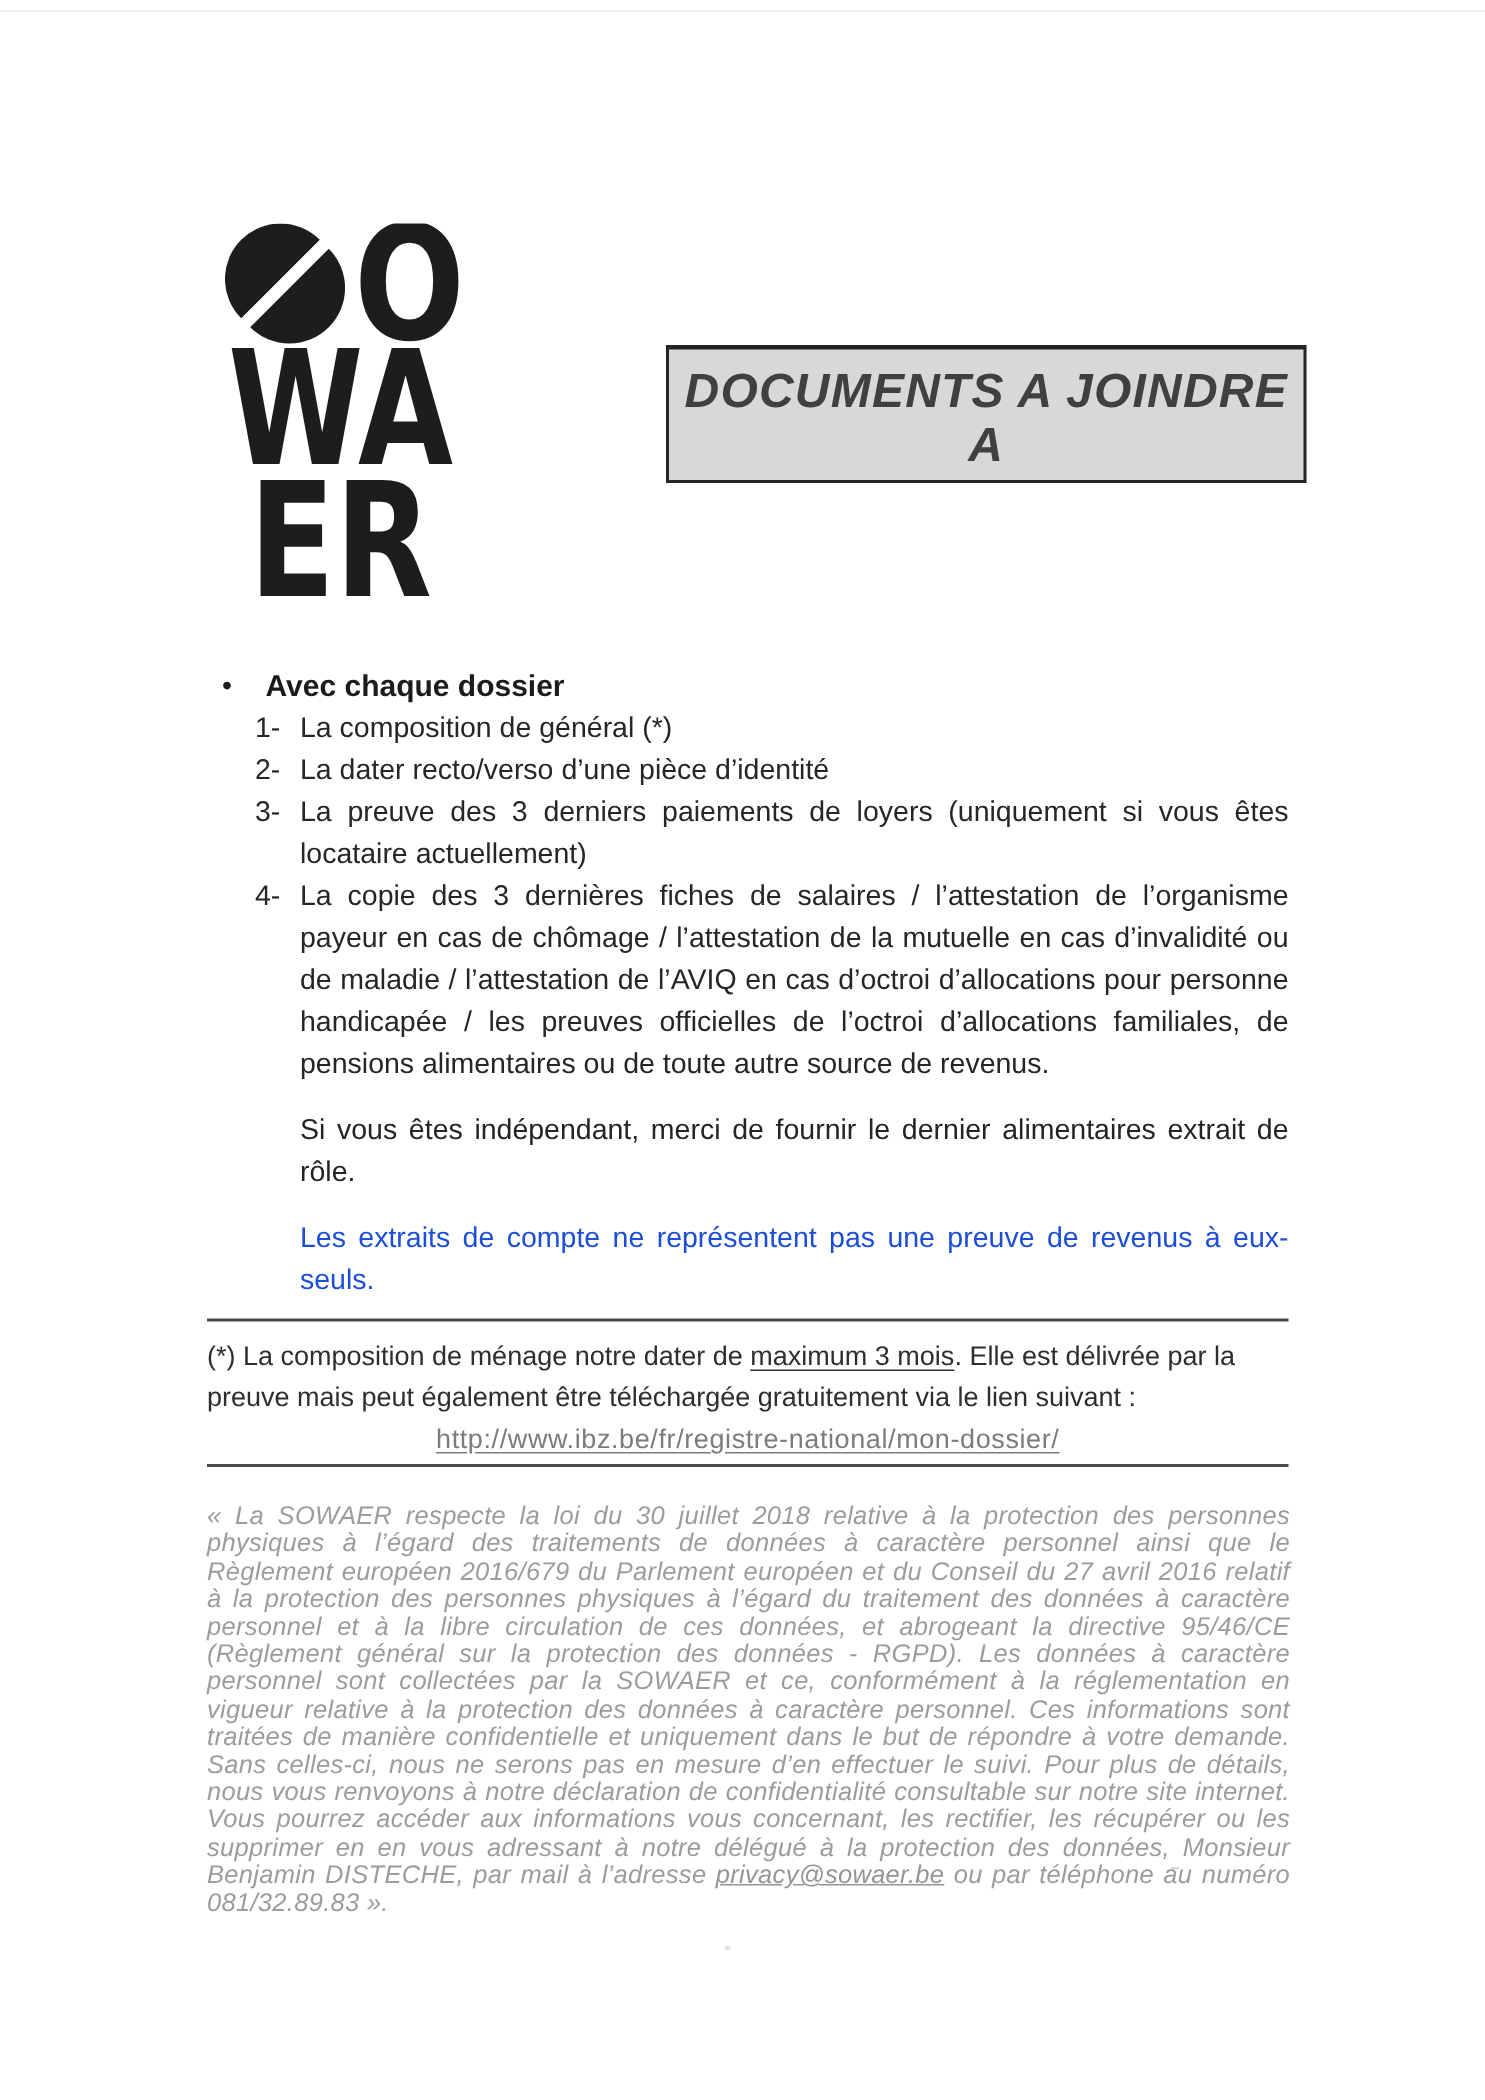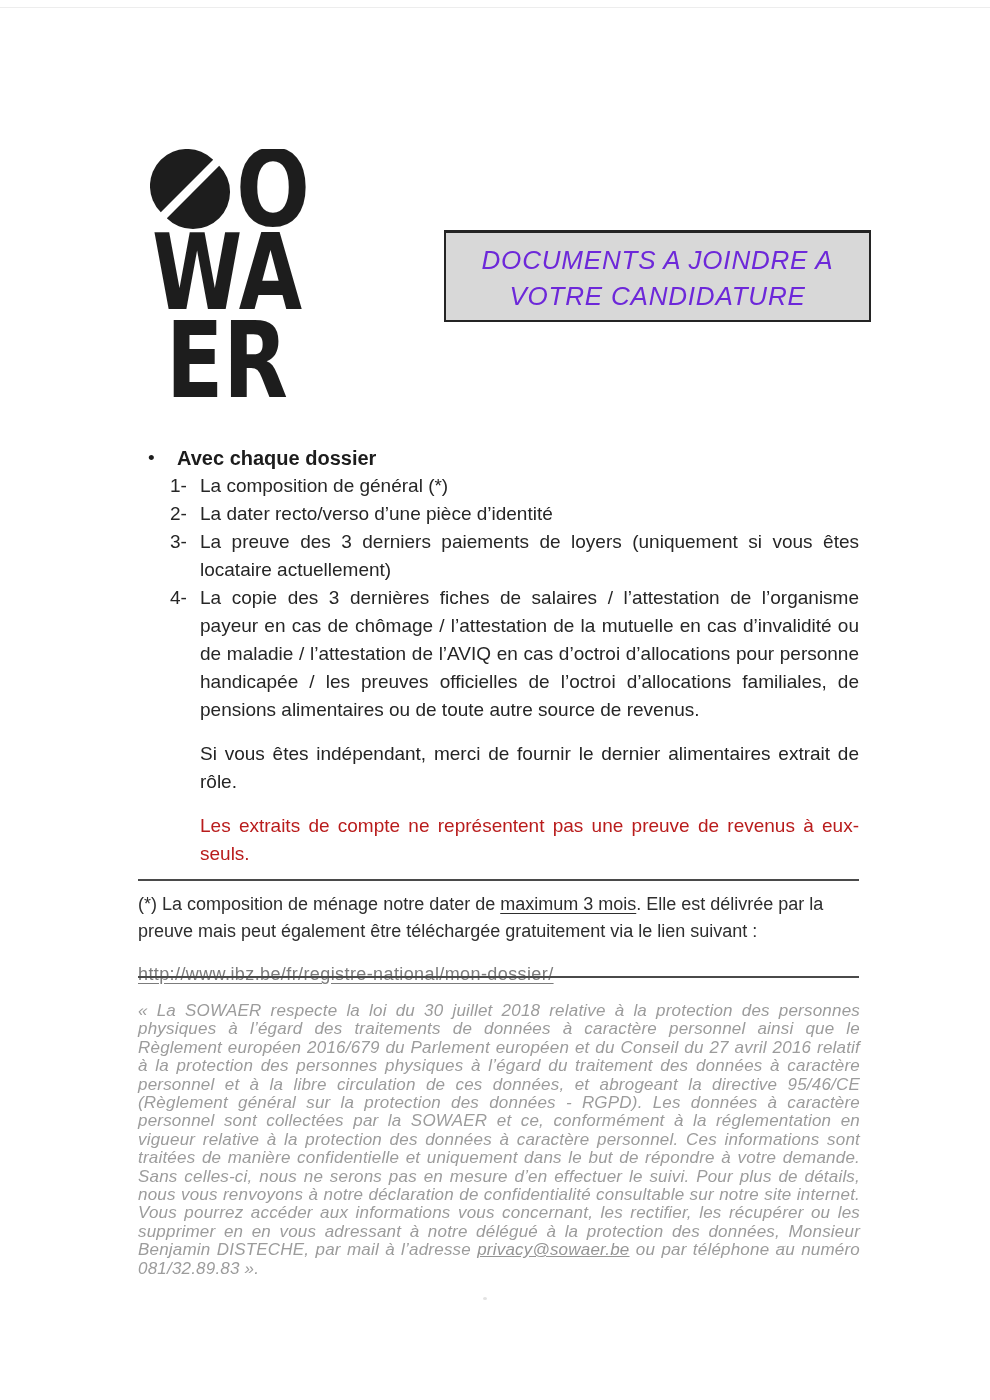--- a/index.html
+++ b/index.html
@@ -20,51 +20,51 @@
   
   .title-box {
     position: absolute; left: 444px; top: 230px; width: 427px; height: 92px;
     background: #d8d8d8;
     border: 2px solid #242424;
     border-top-width: 3px;
     text-align: center;
     padding-top: 9px;
   }
   .title-box .title-line {
-    font-weight: normal; font-style: italic;
-    font-size: 26px; line-height: 36px;
+    font-weight: bold; font-style: italic;
+    font-size: 32px; line-height: 36px;
     letter-spacing: 0.8px;
-    color: #6d28d9;
+    color: #404040;
   }
   
   .checklist { position: absolute; left: 140px; top: 444px; width: 719px; font-size: 19px; }
   .heading-row { position: relative; height: 28px; line-height: 28px; }
   .heading-row .bullet { position: absolute; left: 8px; top: 0; font-size: 19px; color: #1c1c1c; }
   .heading-row .heading {
     margin-left: 37px; font-weight: bold; font-size: 20px; color: #1c1c1c;
     text-decoration-thickness: 2px; text-underline-offset: 3px;
   }
   .doc-item {
     position: relative; padding-left: 60px;
     line-height: 28px; text-align: justify; color: #262626;
   }
   .doc-item .num { position: absolute; left: 30px; top: 0; }
   .para { margin-top: 16px; margin-left: 60px; line-height: 28px; text-align: justify; }
   .para.dark { color: #242424; }
-  .para.light { color: #b91c1c; }
+  .para.light { color: #1d4ed8; }
   
   .rule { position: absolute; left: 138px; width: 721px; height: 2px; background: #4a4a4a; }
   .rule-1 { top: 879px; }
   .rule-2 { top: 976px; }
   .footnote {
     position: absolute; left: 138px; top: 891px; width: 721px;
     font-size: 18px; line-height: 27px; color: #2e2e2e;
   }
   .footnote .uline { text-decoration: underline; text-underline-offset: 3px; }
-  .footnote .link-line { text-align: left; margin-top: 16px; }
+  .footnote .link-line { text-align: center; margin-top: 1px; }
   .footnote a.doc-link {
     color: #7c7c7c; text-decoration: underline; text-underline-offset: 3px;
     letter-spacing: 0.4px; cursor: pointer;
   }
   
   .legal {
     position: absolute; left: 138px; top: 1002px; width: 722px;
     font-size: 17px; line-height: 18.4px;
     font-style: italic; text-align: justify;
     color: #9c9c9c; letter-spacing: 0.2px;
@@ -89,21 +89,20 @@
       </g>
       <text x="86" y="77" font-family="DejaVu Sans, sans-serif" font-weight="bold" font-size="106" textLength="74" lengthAdjust="spacingAndGlyphs">O</text>
       <text x="2" y="160" font-family="DejaVu Sans, sans-serif" font-weight="bold" font-size="106" textLength="150" lengthAdjust="spacingAndGlyphs">WA</text>
       <text x="16" y="248" font-family="DejaVu Sans, sans-serif" font-weight="bold" font-size="106" textLength="122" lengthAdjust="spacingAndGlyphs">ER</text>
     </g>
   </svg>
 </div>
 
 <div class="title-box">
   <div class="title-line">DOCUMENTS A JOINDRE A</div>
-  <div class="title-line">VOTRE CANDIDATURE</div>
 </div>
 
 <div class="checklist">
   <div class="heading-row">
     <span class="bullet">•</span>
     <span class="heading">Avec chaque dossier</span>
   </div>
 
   <div class="doc-item">
     <span class="num">1-</span>

